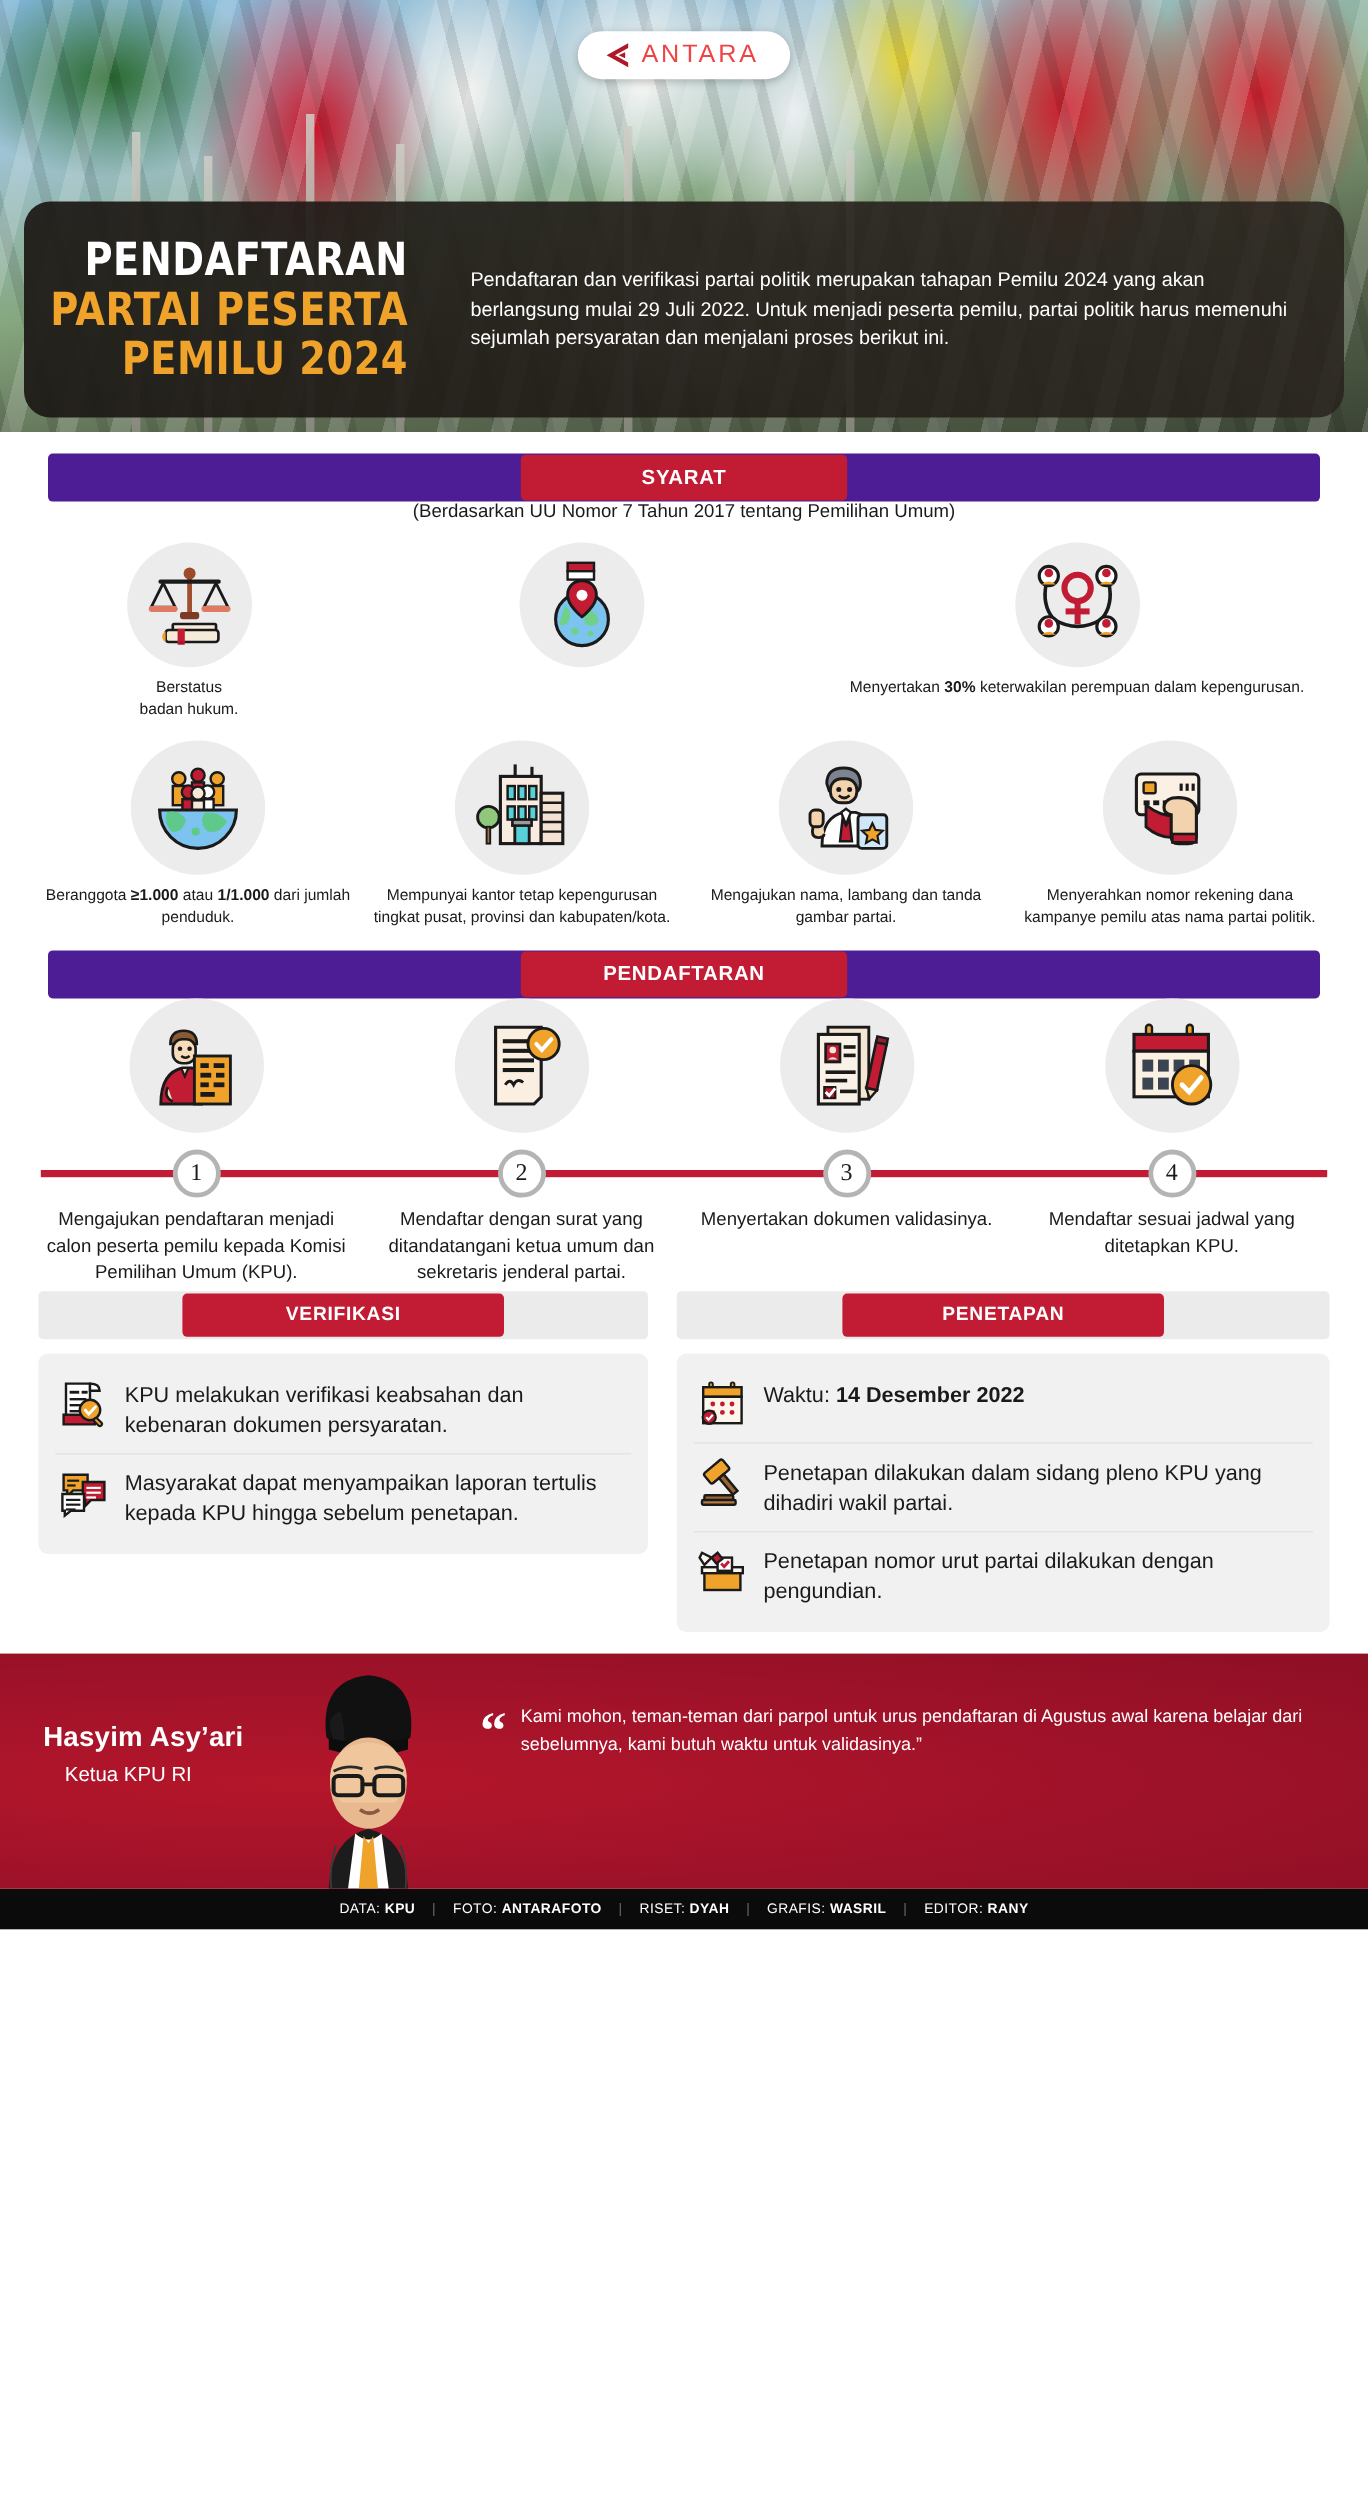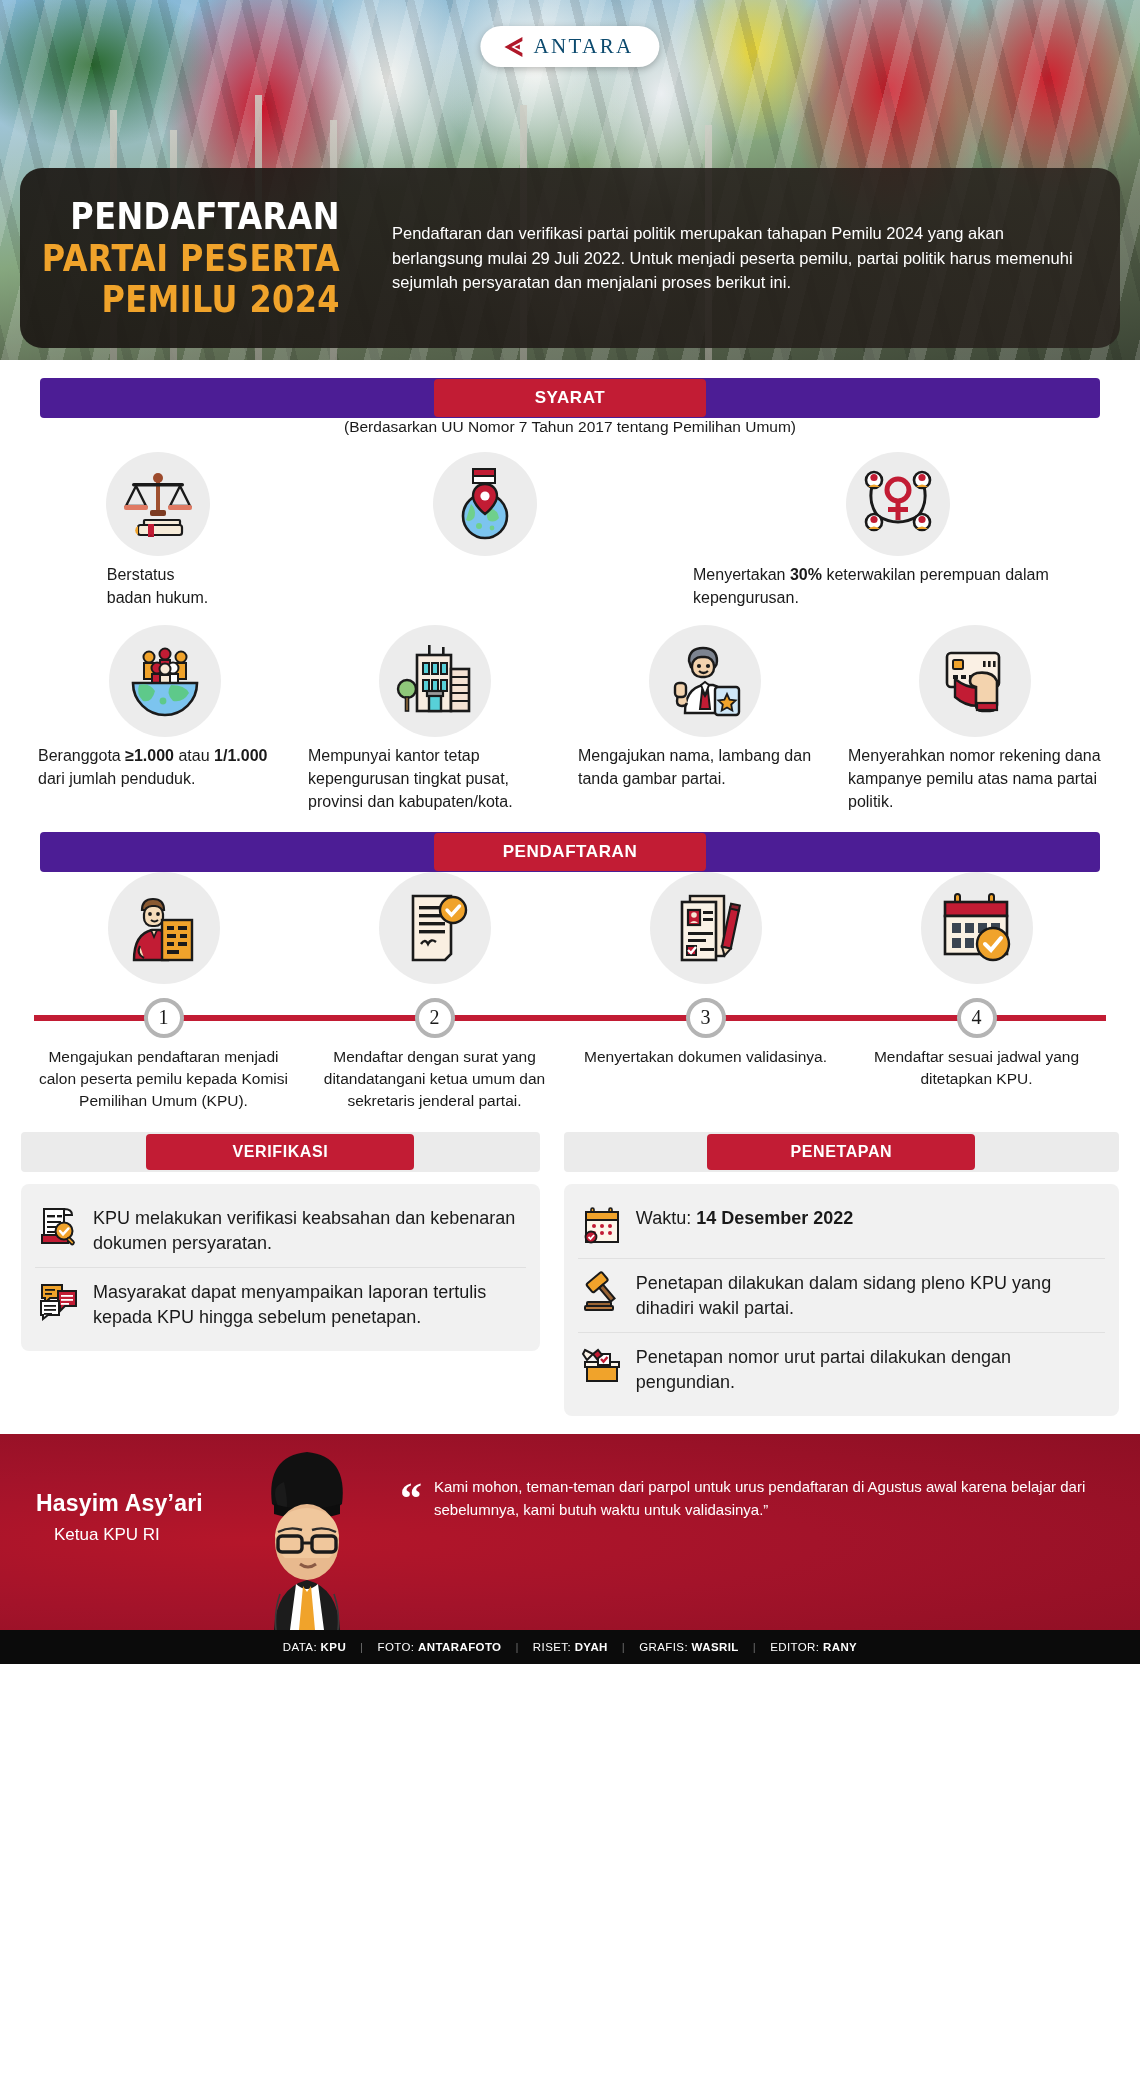--- a/index.html
+++ b/index.html
@@ -42,21 +42,21 @@
   .logo-pill {
     position: absolute; left: 50%; top: 26px; transform: translateX(-50%);
     background: #fff; border-radius: 26px;
     padding: 8px 26px 8px 20px;
     display: flex; align-items: center; gap: 9px;
     box-shadow: 0 2px 7px rgba(0,0,0,.25); z-index: 6;
   }
   .logo-mark { width: 24px; height: 22px; display: block; }
   .logo-text {
     font-size: 21px; letter-spacing: 2.4px; font-weight: 400;
-    color: #0c4a6e; font-family: Liberation Serif, serif;
+    color: #ef4444; font-family: Liberation Sans, sans-serif;
   }
 
   
   .title-card {
     position: absolute; left: 20px; right: 20px; bottom: 12px;
     min-height: 180px; border-radius: 22px;
     background: linear-gradient(100deg, rgba(28,24,20,0.93) 0%, rgba(33,28,24,0.90) 42%, rgba(40,34,29,0.86) 100%);
     display: flex; z-index: 5; overflow: hidden;
   }
   .title-left {
@@ -117,21 +117,21 @@
   }
   .icon-blob {
     width: 104px; height: 104px; border-radius: 50%;
     background: #ececec;
     display: flex; align-items: center; justify-content: center;
     position: relative; margin-bottom: 8px;
   }
   .icon-blob.lg { width: 112px; height: 112px; }
   .icon-blob svg { display: block; }
   .req-text {
-    font-size: 16px; line-height: 1.42;
+    text-align: center; font-size: 13px; line-height: 1.42;
   }
   .req-text b { font-weight: 700; }
 
   
   .steps { position: relative; margin-top: 16px; padding: 0 28px; }
   .steps-icons { display: flex; }
   .steps-icons > div { flex: 1; display: flex; justify-content: center; align-items: flex-end; height: 104px; }
   .timeline {
     position: relative; height: 40px; margin-top: 6px;
   }
@@ -149,21 +149,21 @@
     font-family: "Liberation Serif", serif;
     position: relative; z-index: 2;
   }
   .steps-text { display: flex; margin-top: 8px; }
   .steps-text > div {
     flex: 1; text-align: center; font-size: 15.5px; line-height: 1.42;
     padding: 0 10px;
   }
 
   
-  .two-col { display: flex; gap: 24px; padding: 0 21px; margin-top: 20px; }
+  .two-col { display: flex; gap: 24px; padding: 0 32px; margin-top: 4px; }
   .col { flex: 1; }
   .col.wide { flex: 1.07; }
   .sub-banner {
     height: 40px; background: #ebebeb; border-radius: 4px;
     display: flex; align-items: center; justify-content: center;
     margin-bottom: 12px;
   }
   .sub-pill {
     background: #c21c34; color: #fff; font-size: 16px; font-weight: 700;
     letter-spacing: .6px; width: 268px; text-align: center; padding: 9px 0;

